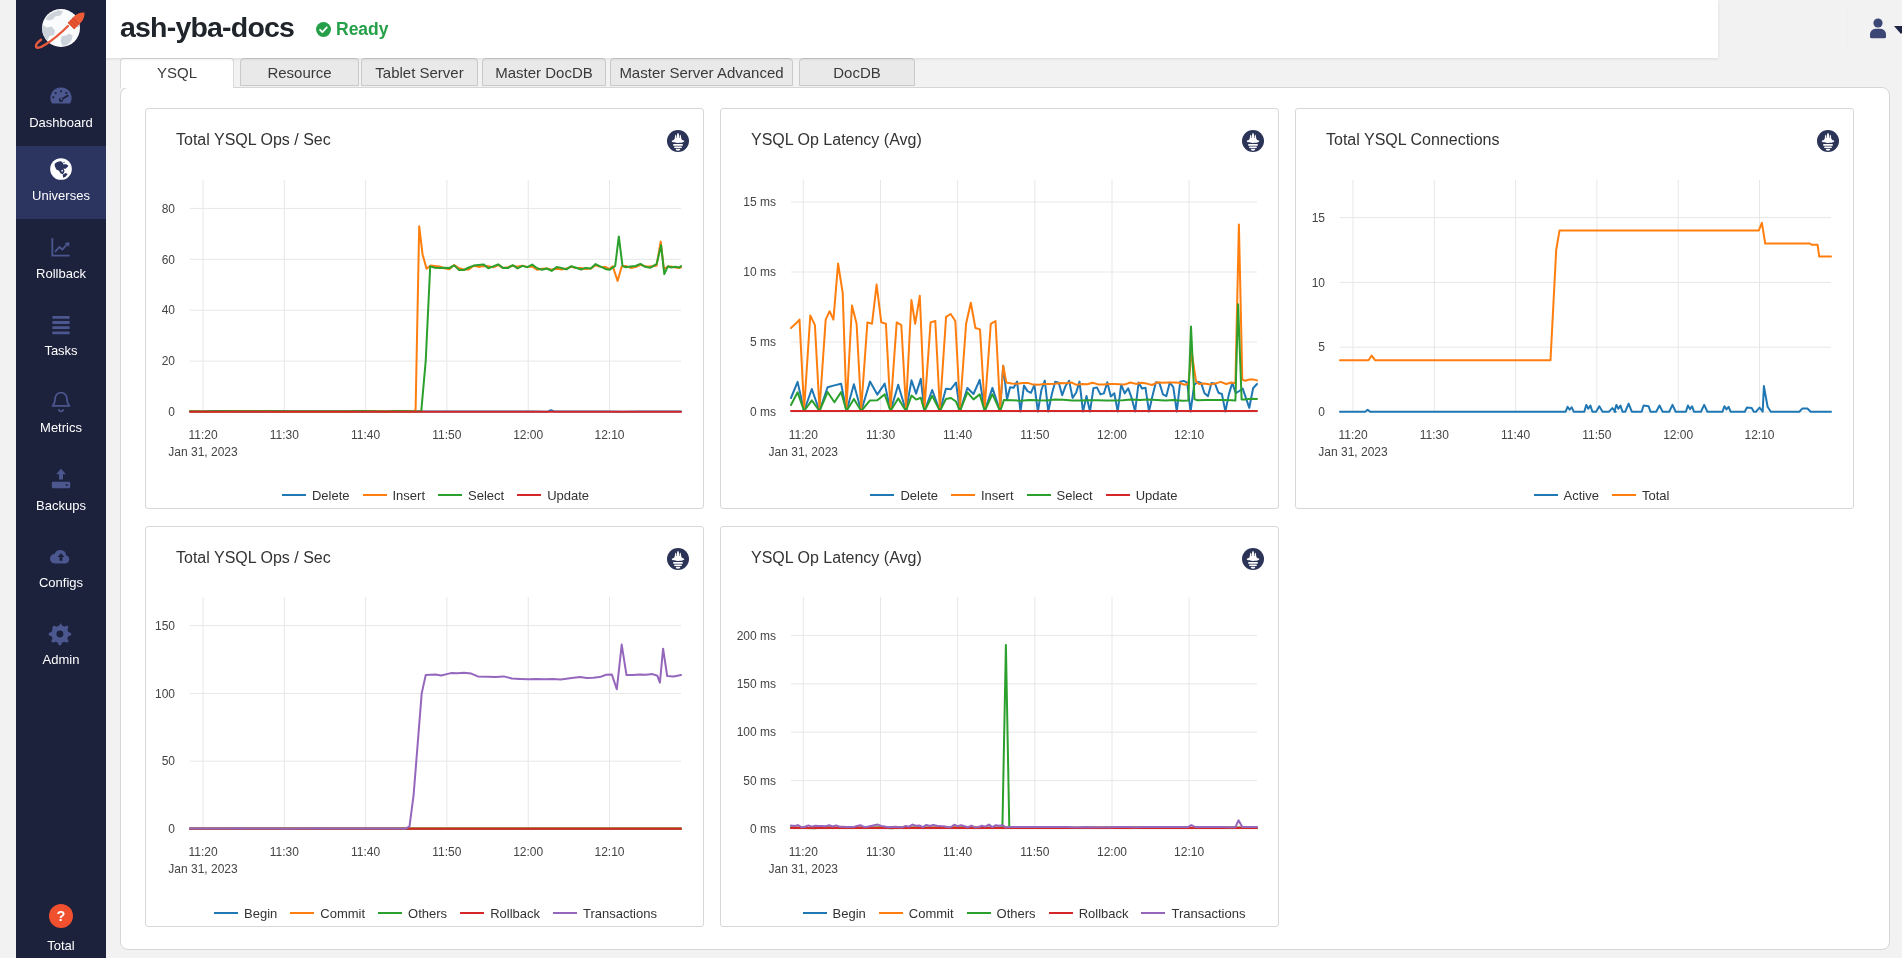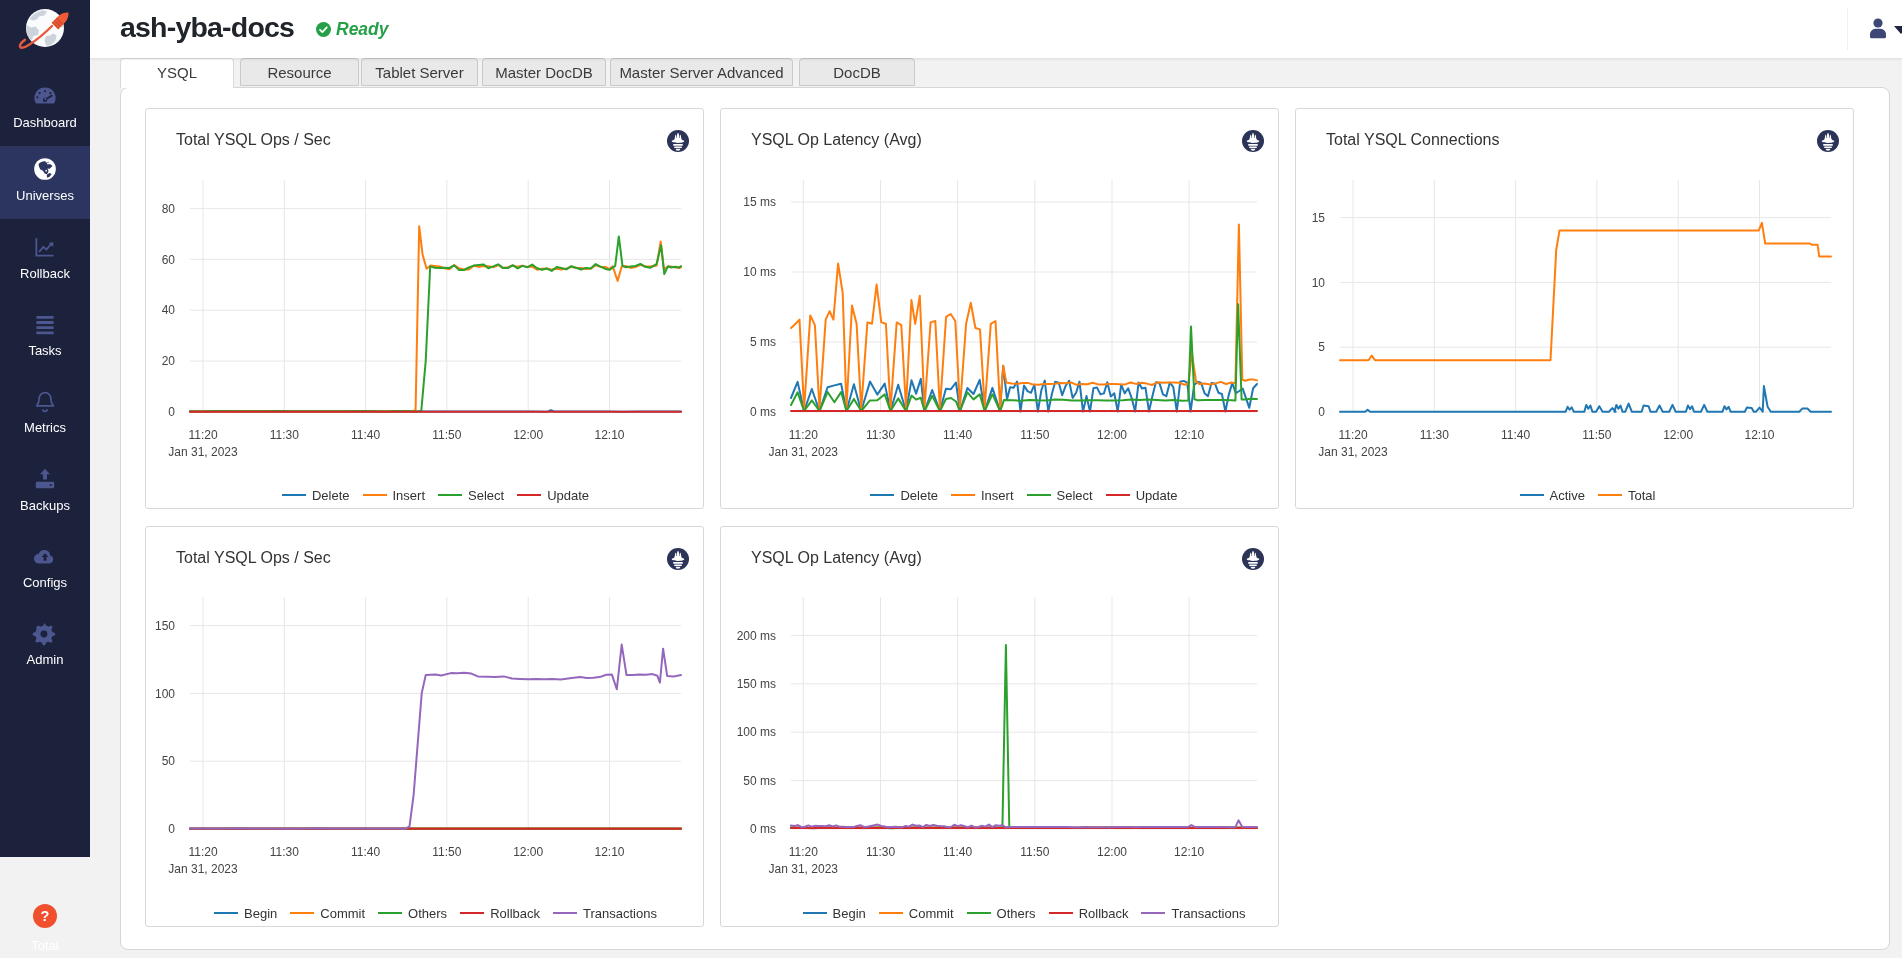--- a/index.html
+++ b/index.html
@@ -1,21 +1,21 @@
 <!DOCTYPE html>
 <html><head><meta charset="utf-8">
 <style>
 * { margin:0; padding:0; box-sizing:border-box; }
 html,body { width:1902px; height:958px; font-family:"Liberation Sans",sans-serif; background:#f2f2f2; overflow:hidden; position:relative; }
-.header { position:absolute; left:90px; top:0; width:1812px; height:58px; background:#fff; box-shadow:0 1px 3px rgba(0,0,0,0.1); z-index:5; }
+.header { position:absolute; left:90px; top:0; width:1628px; height:58px; background:#fff; box-shadow:0 1px 3px rgba(0,0,0,0.1); z-index:5; }
 .title { position:absolute; left:30px; top:11px; font-size:28.5px; font-weight:bold; color:#20242b; letter-spacing:-0.8px; }
-.ready { position:absolute; left:226px; top:19px; color:#26a048; font-size:17.5px; font-weight:bold;font-style:italic; }
+.ready { position:absolute; left:226px; top:19px; color:#26a048; font-size:17.5px; font-weight:bold; }
 .ready svg { vertical-align:-2px; margin-right:5px; }
 .hdivider { position:absolute; left:1757px; top:8px; width:1px; height:42px; background:#f0f0f0; }
-.sidebar { position:absolute; left:0; top:0; width:90px; height:857px; background:#1c213c; z-index:10; }
+.sidebar { position:absolute; left:16px; top:0; width:90px; height:958px; background:#1c213c; z-index:10; }
 .nav { position:absolute; left:0; width:90px; height:73px; text-align:center; }
 .nav.active { background:#2c3460; }
 .nico { position:absolute; top:10px; left:0; width:90px; height:26px; }
 .nlab { position:absolute; top:42px; left:0; width:90px; color:#fff; font-size:13px; font-weight:400; }
 .navhelp { position:absolute; left:0; width:90px; height:60px; text-align:center; }
 .tabs { position:absolute; left:90px; top:58px; width:1812px; height:29px; }
 .tab { position:absolute; top:0; height:28px; background:#e9e9e9; border:1px solid #c9c9c9; border-radius:4px 4px 0 0; text-align:center; font-size:15px; color:#3a3a3a; line-height:27px; }
 .tab.active { background:#fff; border:1px solid #d9d9d9; border-bottom:none; height:30px; z-index:3; }
 .panel { position:absolute; left:120px; top:87px; width:1770px; height:863px; background:#fff; border:1px solid #d6d6d6; border-radius:8px; z-index:1; }
 .card { position:absolute; width:559px; height:401px; background:#fff; border:1px solid #d8d8d8; border-radius:3px; z-index:2; }
@@ -182,21 +182,21 @@
 <text x="382.2" y="330" text-anchor="middle" class="xl">12:00</text>
 <line x1="463.5" y1="71" x2="463.5" y2="303" stroke="#e7e7e7" stroke-width="1"></line>
 <text x="463.5" y="330" text-anchor="middle" class="xl">12:10</text>
 <text x="29.0" y="307.2" text-anchor="end" class="xl">0</text>
 <text x="29.0" y="242.4" text-anchor="end" class="xl">5</text>
 <text x="29.0" y="177.6" text-anchor="end" class="xl">10</text>
 <text x="29.0" y="112.8" text-anchor="end" class="xl">15</text>
 <path d="M44.0 302.7L69.2 302.7L71.6 300.7L74.1 302.7L266.7 302.7L269.6 302.7L271.6 297.8L273.6 300.7L275.7 298.3L277.7 302.7L288.3 302.7L290.3 295.9L292.3 299.8L294.4 296.6L296.4 302.7L300.1 302.7L303.3 297.2L306.6 302.7L313.1 302.7L316.3 299.1L319.6 302.7L318.4 302.7L320.4 295.9L322.4 299.8L324.5 296.6L326.5 302.7L329.3 302.7L332.6 294.6L335.8 302.7L345.6 302.7L347.6 296.5L352.5 297.2L354.5 302.7L360.2 302.7L363.5 296.5L366.7 302.7L373.2 302.7L376.5 295.9L379.7 302.7L389.9 302.7L391.9 296.5L394.0 300.1L396.0 297.2L398.0 302.7L404.9 302.7L408.2 295.9L411.4 302.7L426.5 302.7L428.5 297.2L430.5 300.4L432.6 297.8L434.6 302.7L448.8 302.7L450.9 298.5L455.7 298.9L457.8 302.7L460.2 302.7L463.5 298.5L466.7 302.7L467.9 277.1L471.6 297.8L474.8 302.7L503.3 302.7L506.5 299.4L511.4 299.6L514.7 302.7L535.0 302.7" fill="none" stroke="#1f77b4" stroke-width="2" stroke-linejoin="round" stroke-linecap="round"></path>
 <path d="M44.0 251.2L72.5 251.2L75.7 246.6L79.0 251.2L254.5 251.2L260.2 141.0L263.5 121.6L462.7 121.6L465.9 113.8L469.2 134.5L513.9 134.5L515.9 135.8L521.6 135.8L523.2 147.5L535.0 147.5" fill="none" stroke="#ff7e0e" stroke-width="2" stroke-linejoin="round" stroke-linecap="round"></path>
     </svg>
-<div class="legend" style="left:46px;width:491.0px">
+<div class="legend" style="left:60px;width:491.0px">
       <span class="li"><span class="ls" style="background:#1f77b4"></span>Active</span>
       <span class="li"><span class="ls" style="background:#ff7e0e"></span>Total</span>
     </div>
 </div>
 <div class="card" style="left:145px;top:526px">
 <div class="ctitle">Total YSQL Ops / Sec</div>
 <div class="prom"><svg width="22" height="22" viewBox="0 0 24 24">
 <circle cx="12" cy="12" r="12" fill="#2b3357"></circle>
 <g fill="#fff">
 <path d="M12 3.0 C13.3 4.4 13.4 6.6 13.2 9.2 L10.8 9.2 C10.6 6.6 10.7 4.4 12 3.0 Z"></path>

